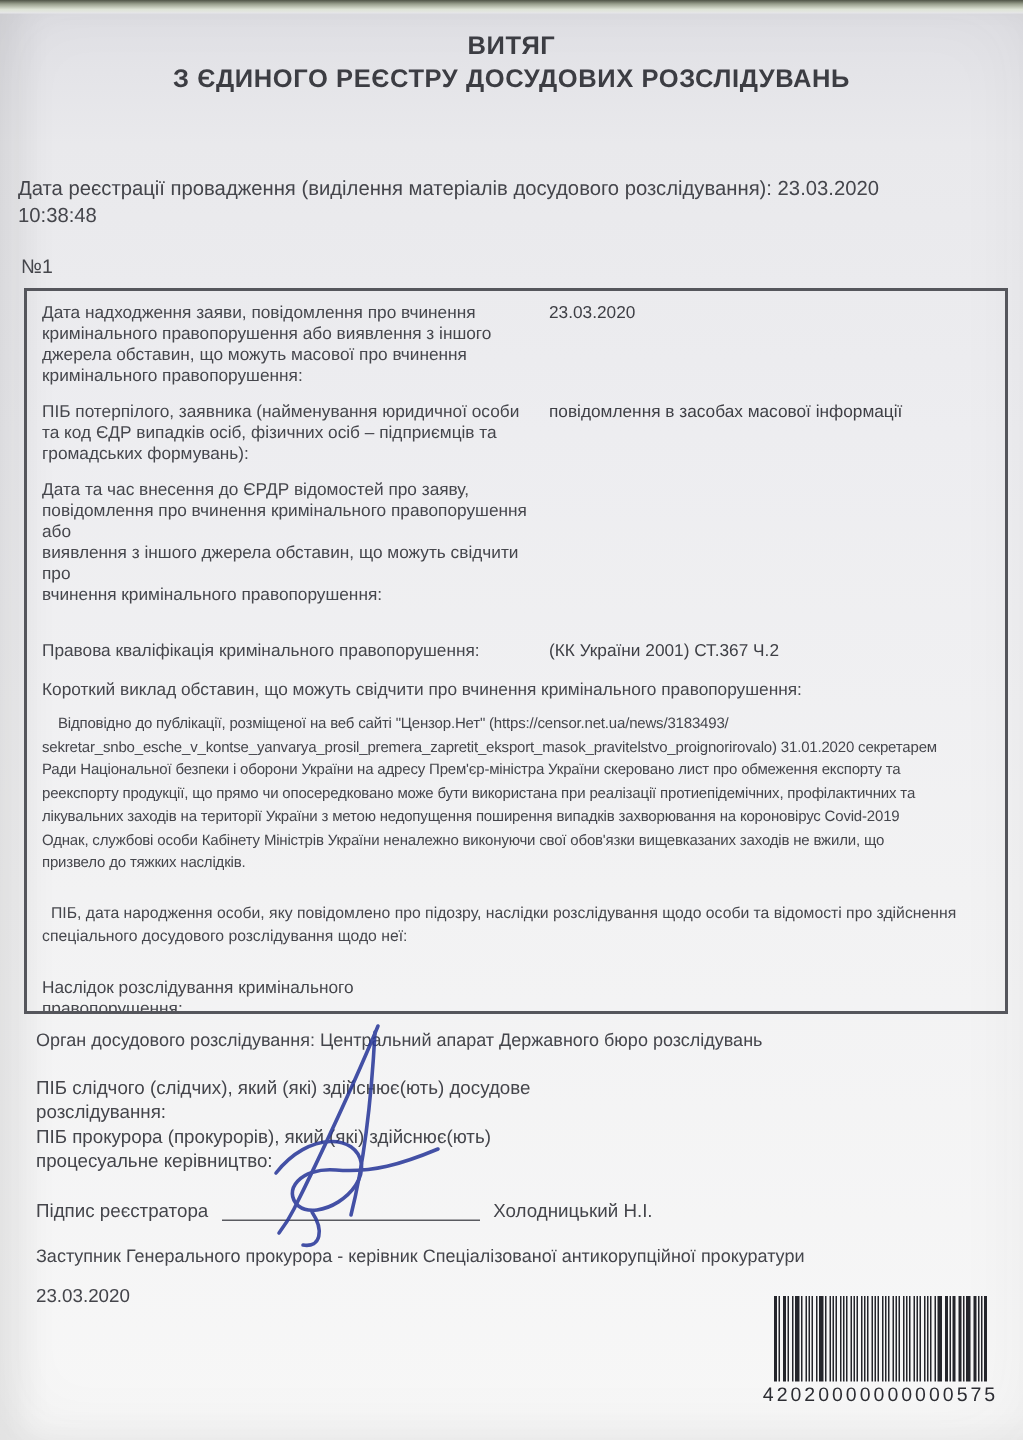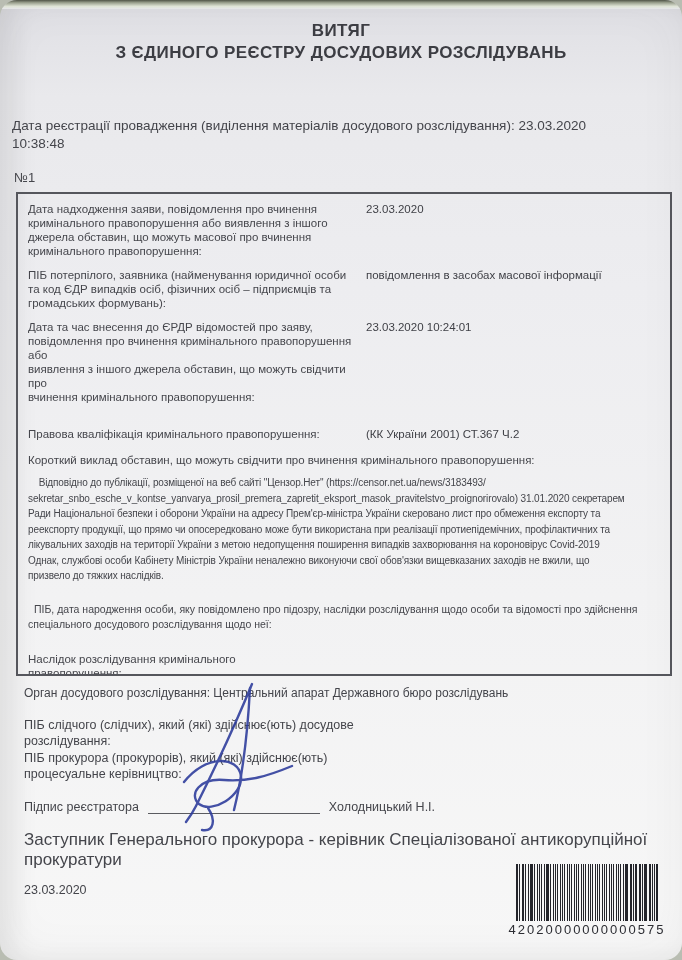--- a/index.html
+++ b/index.html
@@ -6,21 +6,20 @@
   body{
     width:682px;height:960px;overflow:hidden;position:relative;
     font-family:"Liberation Sans","DejaVu Sans",sans-serif;
     background:#b9bdb2;
   }
   .sheet{
     position:absolute;left:0;top:0;width:682px;height:960px;overflow:hidden;
     background:linear-gradient(180deg,#dfdfe4 0%,#e9e9ec 10%,#ededf0 30%,#f2f2f3 62%,#f7f7f7 100%);
     box-shadow:inset 14px 0 22px rgba(40,40,48,.07), inset 0 0 50px rgba(50,50,60,.05);
     color:#45464c;
-    border-radius:17px;
   }
   .photo-edge{
     position:absolute;left:0;top:0;width:682px;height:9px;
     background:linear-gradient(180deg,#4f5346 0%,#9aa08e 30%,#dfe4d6 70%,#e6e6ea 100%);
   }
   .title-block{position:absolute;top:20px;left:0;width:682px;text-align:center;
     font-weight:bold;font-size:17px;line-height:22px;color:#3c3d43;letter-spacing:.4px;}
   .case-line{position:absolute;top:85px;left:12px;font-size:13.5px;color:#44454b;}
   .reg-line{position:absolute;top:117px;left:12px;right:14px;font-size:13.5px;line-height:18px;
     color:#44454b;white-space:pre-line;}
@@ -38,21 +37,21 @@
     overflow-wrap:break-word;margin-bottom:18px;color:#45464c;}
   .suspect{font-size:10.5px;line-height:15px;text-indent:6px;margin-bottom:20px;color:#45464c;}
   .legal{font-size:10.3px;line-height:14px;text-indent:8px;white-space:nowrap;margin-bottom:22px;color:#45464c;}
   .outcome{font-size:11.5px;line-height:14.5px;white-space:pre-line;color:#45464c;}
   .footer{position:absolute;top:686px;left:24px;right:12px;color:#44454b;}
   .organ{font-size:12px;line-height:15px;}
   .inv{font-size:12.5px;line-height:16px;white-space:pre-line;margin-top:16px;}
   .pros{font-size:12.5px;line-height:16px;white-space:pre-line;margin-top:1px;}
   .sig-row{margin-top:14px;font-size:12.5px;height:18px;display:flex;align-items:flex-end;}
   .sig-line{display:inline-block;width:172px;border-bottom:1.4px solid #5a5b60;height:12px;margin:0 9px;}
-  .deputy{margin-top:16px;font-size:17px;}
+  .deputy{margin-top:16px;font-size:12px;}
   .doc-date{margin-top:13px;font-size:12.5px;}
   .signature-svg{position:absolute;left:150px;top:678px;z-index:5;pointer-events:none;}
   .barcode{position:absolute;left:502px;top:864px;width:170px;text-align:center;}
   .bars{height:57px;display:flex;align-items:stretch;justify-content:center;}
   .bars b{display:inline-block;background:#24252b;height:100%;}
   .bars i{display:inline-block;height:100%;}
   .bar-num{font-size:13px;letter-spacing:2px;color:#2c2d33;margin-top:1px;white-space:nowrap;}
 </style>
 </head>
 <body>
@@ -81,21 +80,20 @@
       <div class="lbl">ПІБ потерпілого, заявника (найменування юридичної особи
 та код ЄДР випадків осіб, фізичних осіб – підприємців та
 громадських формувань):</div>
       <div class="val">повідомлення в засобах масової інформації</div>
     </div>
     <div class="pair r2">
       <div class="lbl">Дата та час внесення до ЄРДР відомостей про заяву,
 повідомлення про вчинення кримінального правопорушення або
 виявлення з іншого джерела обставин, що можуть свідчити про
 вчинення кримінального правопорушення:</div>
-      <div class="val">23.03.2020 10:24:01</div>
     </div>
     <div class="pair r3">
       <div class="lbl">Правова кваліфікація кримінального правопорушення:</div>
       <div class="val">(КК України 2001) СТ.367 Ч.2</div>
     </div>
 
     <div class="sum-head">Короткий виклад обставин, що можуть свідчити про вчинення кримінального правопорушення:</div>
     <div class="sum-text">    Відповідно до публікації, розміщеної на веб сайті "Цензор.Нет" (https://censor.net.ua/news/3183493/
 sekretar_snbo_esche_v_kontse_yanvarya_prosil_premera_zapretit_eksport_masok_pravitelstvo_proignorirovalo) 31.01.2020 секретарем
 Ради Національної безпеки і оборони України на адресу Прем'єр-міністра України скеровано лист про обмеження експорту та

